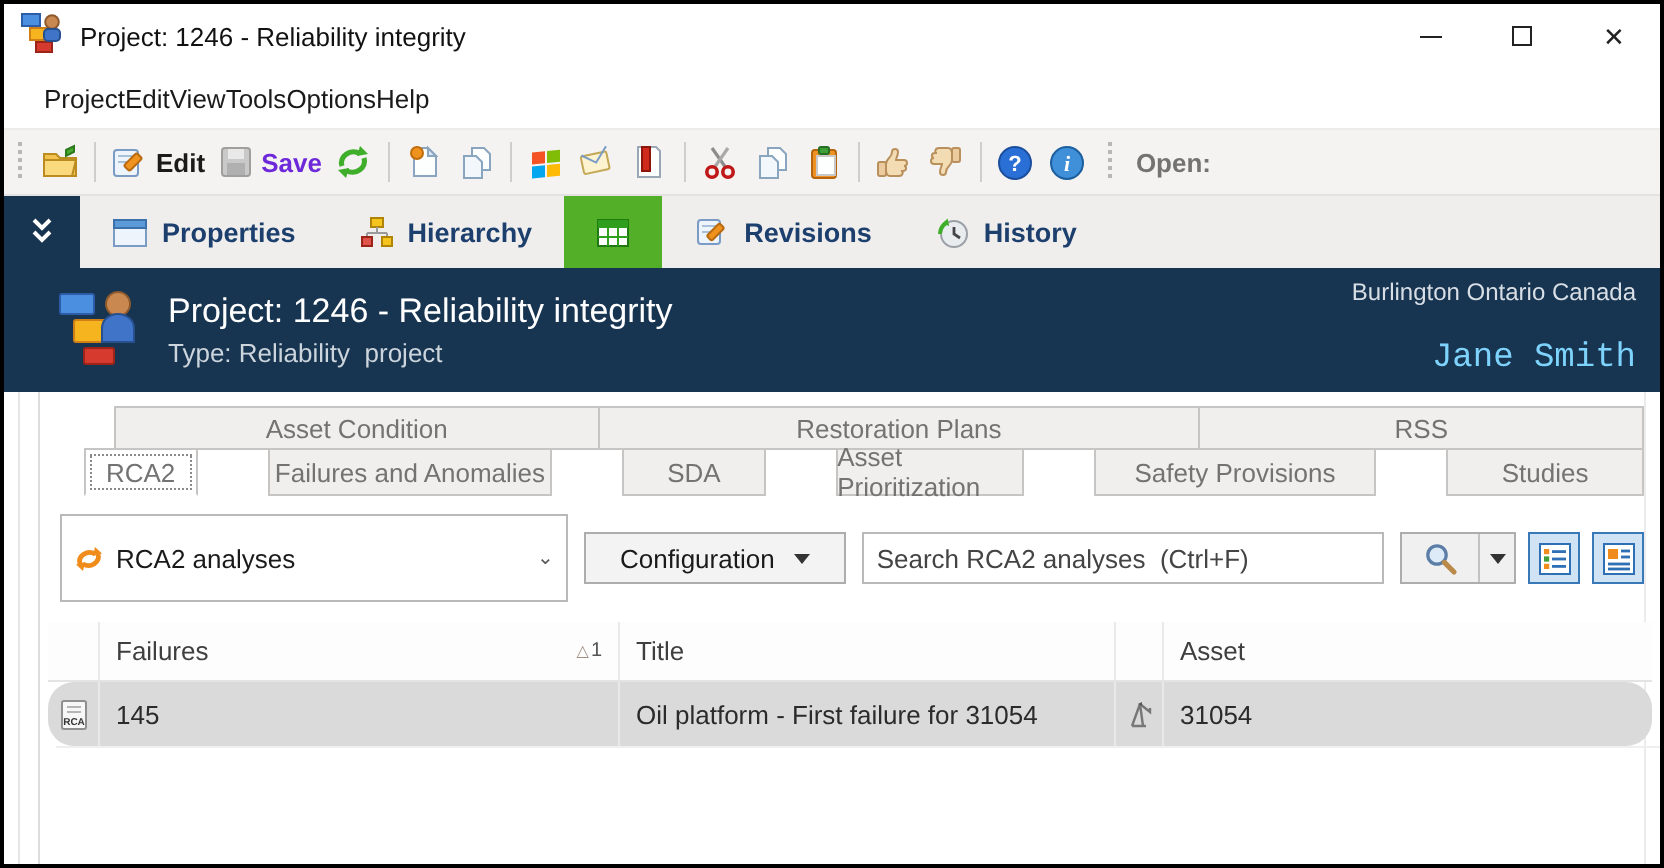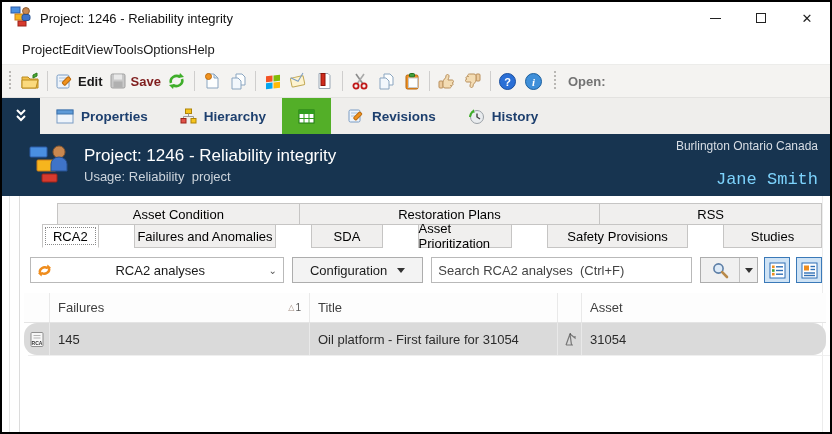--- a/index.html
+++ b/index.html
@@ -20,21 +20,21 @@
   
   .menubar { height:30px; display:flex; align-items:center; padding-left:20px; background:#fff; font-size:13px; color:#1a1a1a; }
   .menu-item { cursor:default; }
   
   .toolbar { height:34px; background:#f4f3f1; border-top:1px solid #ececea; border-bottom:1px solid #e3e2e0; display:flex; align-items:center; padding:0 6px; }
   .tb-grip { width:5px; height:20px; margin:0 4px 0 0;
     background-image:repeating-linear-gradient(#b9b7b4 0 2px, transparent 2px 4px); background-size:2px 100%; background-repeat:no-repeat; background-position:1px 0; }
   .tb-btn { height:26px; min-width:26px; display:flex; align-items:center; justify-content:center; gap:4px; padding:0 3px; border-radius:3px; }
   .tb-btn svg { display:block; }
   .tb-label { font-size:13px; font-weight:bold; color:#1a1a1a; }
-  .tb-label.disabled { color:#7f1d1d; }
+  .tb-label.disabled { color:#6d28d9; }
   .tb-sep { width:1px; height:20px; background:#cfcecd; margin:0 4px; }
   .open-label { font-size:13px; font-weight:bold; color:#737373; margin-left:6px; }
   
   .tabstrip { height:36px; background:#efeeec; display:flex; align-items:stretch; }
   .collapse-btn { width:38px; background:#173450; display:flex; align-items:center; justify-content:center; cursor:pointer; }
   .nav-tab { display:flex; align-items:center; gap:7px; padding:0 16px; font-size:13.5px; font-weight:bold; color:#1d3f6e; cursor:pointer; }
   .nav-tab.active { background:#53af28; color:#fff; }
   
   .bigheader { height:62px; background:#173450; position:relative; display:flex; align-items:center; }
   .bigheader .hdr-icon { margin-left:26px; }
@@ -43,28 +43,28 @@
   .hdr-sub { font-size:13px; color:#ccd4dc; margin-top:3px; white-space:pre; }
   .hdr-location { position:absolute; top:5px; right:12px; font-size:12px; color:#d8dee5; }
   .hdr-user { position:absolute; bottom:7px; right:12px; font-size:17px; color:#7dd3fc;font-family:Liberation Mono, monospace; }
   
   .content { height:236px; margin:0 7px; border-left:1px solid #e6e6e6; border-right:1px solid #ececec; background:#fff; }
   .content-inner { margin-left:9px; border-left:1px solid #dcdcdc; height:100%; padding-top:7px; }
   
   .sec-row { display:flex; }
   .sec-row1 { margin-left:37px; }
   .sec-row2 { margin-left:22px; margin-top:-1px;gap:36px; }
-  .sec-tab { height:22px; display:flex; align-items:center; justify-content:center; font-size:13px; color:#000000;
+  .sec-tab { height:22px; display:flex; align-items:center; justify-content:center; font-size:13px; color:#737373;
     background:#f0efee; border:1px solid #c6c5c4; margin-left:-1px; cursor:pointer; }
   .sec-row2 .sec-tab { height:24px; }
   .sec-tab:first-child { margin-left:0; }
   .sec-tab.active { background:#fff; border-bottom-color:#fff; outline:1px dotted #8a8a8a; outline-offset:-4px; position:relative; z-index:2; }
   
   .controls-row { display:flex; align-items:center; margin:9px 0 0 10px; }
-  .combo { width:255px; height:26px; border:1px solid #b9b9b9; background:#fff; display:flex; align-items:center; padding:0 6px; gap:6px;text-align:center; }
+  .combo { width:255px; height:44px; border:1px solid #b9b9b9; background:#fff; display:flex; align-items:center; padding:0 6px; gap:6px; }
   .combo-label { font-size:13px; color:#1a1a1a; flex:1; }
   .combo-chev { font-size:10px; color:#555; }
   .cfg-btn { width:132px; height:26px; margin-left:8px; border:1px solid #adadad; background:#f3f3f3; display:flex; align-items:center; justify-content:center; gap:10px; font-size:13px; color:#1a1a1a; cursor:pointer; }
   .caret-down { width:0; height:0; border-left:4px solid transparent; border-right:4px solid transparent; border-top:5px solid #333; }
   .search-input { width:262px; height:26px; margin-left:8px; border:1px solid #b9b9b9; padding:0 6px; font-size:13px; color:#333; font-family:"Liberation Sans", sans-serif; }
   .search-input::placeholder { color:#444; opacity:1; }
   .split-btn { display:flex; height:26px; margin-left:8px; border:1px solid #adadad; background:#f0f0f0; }
   .split-main { width:38px; display:flex; align-items:center; justify-content:center; cursor:pointer; }
   .split-arrow { width:18px; display:flex; align-items:center; justify-content:center; border-left:1px solid #c2c2c2; cursor:pointer; }
   .view-btn { width:26px; height:26px; margin-left:6px; background:#cfe3f5; border:1px solid #3a79b8; display:flex; align-items:center; justify-content:center; cursor:pointer; }
@@ -304,21 +304,21 @@
       <svg width="42" height="40" viewBox="0 0 42 40">
         <rect x="2" y="4" width="17" height="10" rx="1" fill="#4a8fe0" stroke="#2d5da8"></rect>
         <rect x="9" y="17" width="19" height="11" rx="1" fill="#f6b51e" stroke="#cf7f16"></rect>
         <rect x="14" y="31" width="15" height="8" rx="1" fill="#d63a2f" stroke="#9c2318"></rect>
         <circle cx="31" cy="9" r="6" fill="#c98850" stroke="#8d5a2e"></circle>
         <path d="M23 28 v-7 a8 7 0 0 1 16 0 v7 z" fill="#3f74c9" stroke="#27508f"></path>
       </svg>
     </span>
     <div class="hdr-text">
       <div class="hdr-title">Project: 1246 - Reliability integrity</div>
-      <div class="hdr-sub">Usage: Reliability  project</div>
+      <div class="hdr-sub">Type: Reliability  project</div>
     </div>
     <div class="hdr-location">Burlington Ontario Canada</div>
     <div class="hdr-user">Jane Smith</div>
   </div>
 
   <div class="content">
     <div class="content-inner">
 
       <div class="sec-row sec-row1">
         <div class="sec-tab" style="width:243px">Asset Condition</div>

